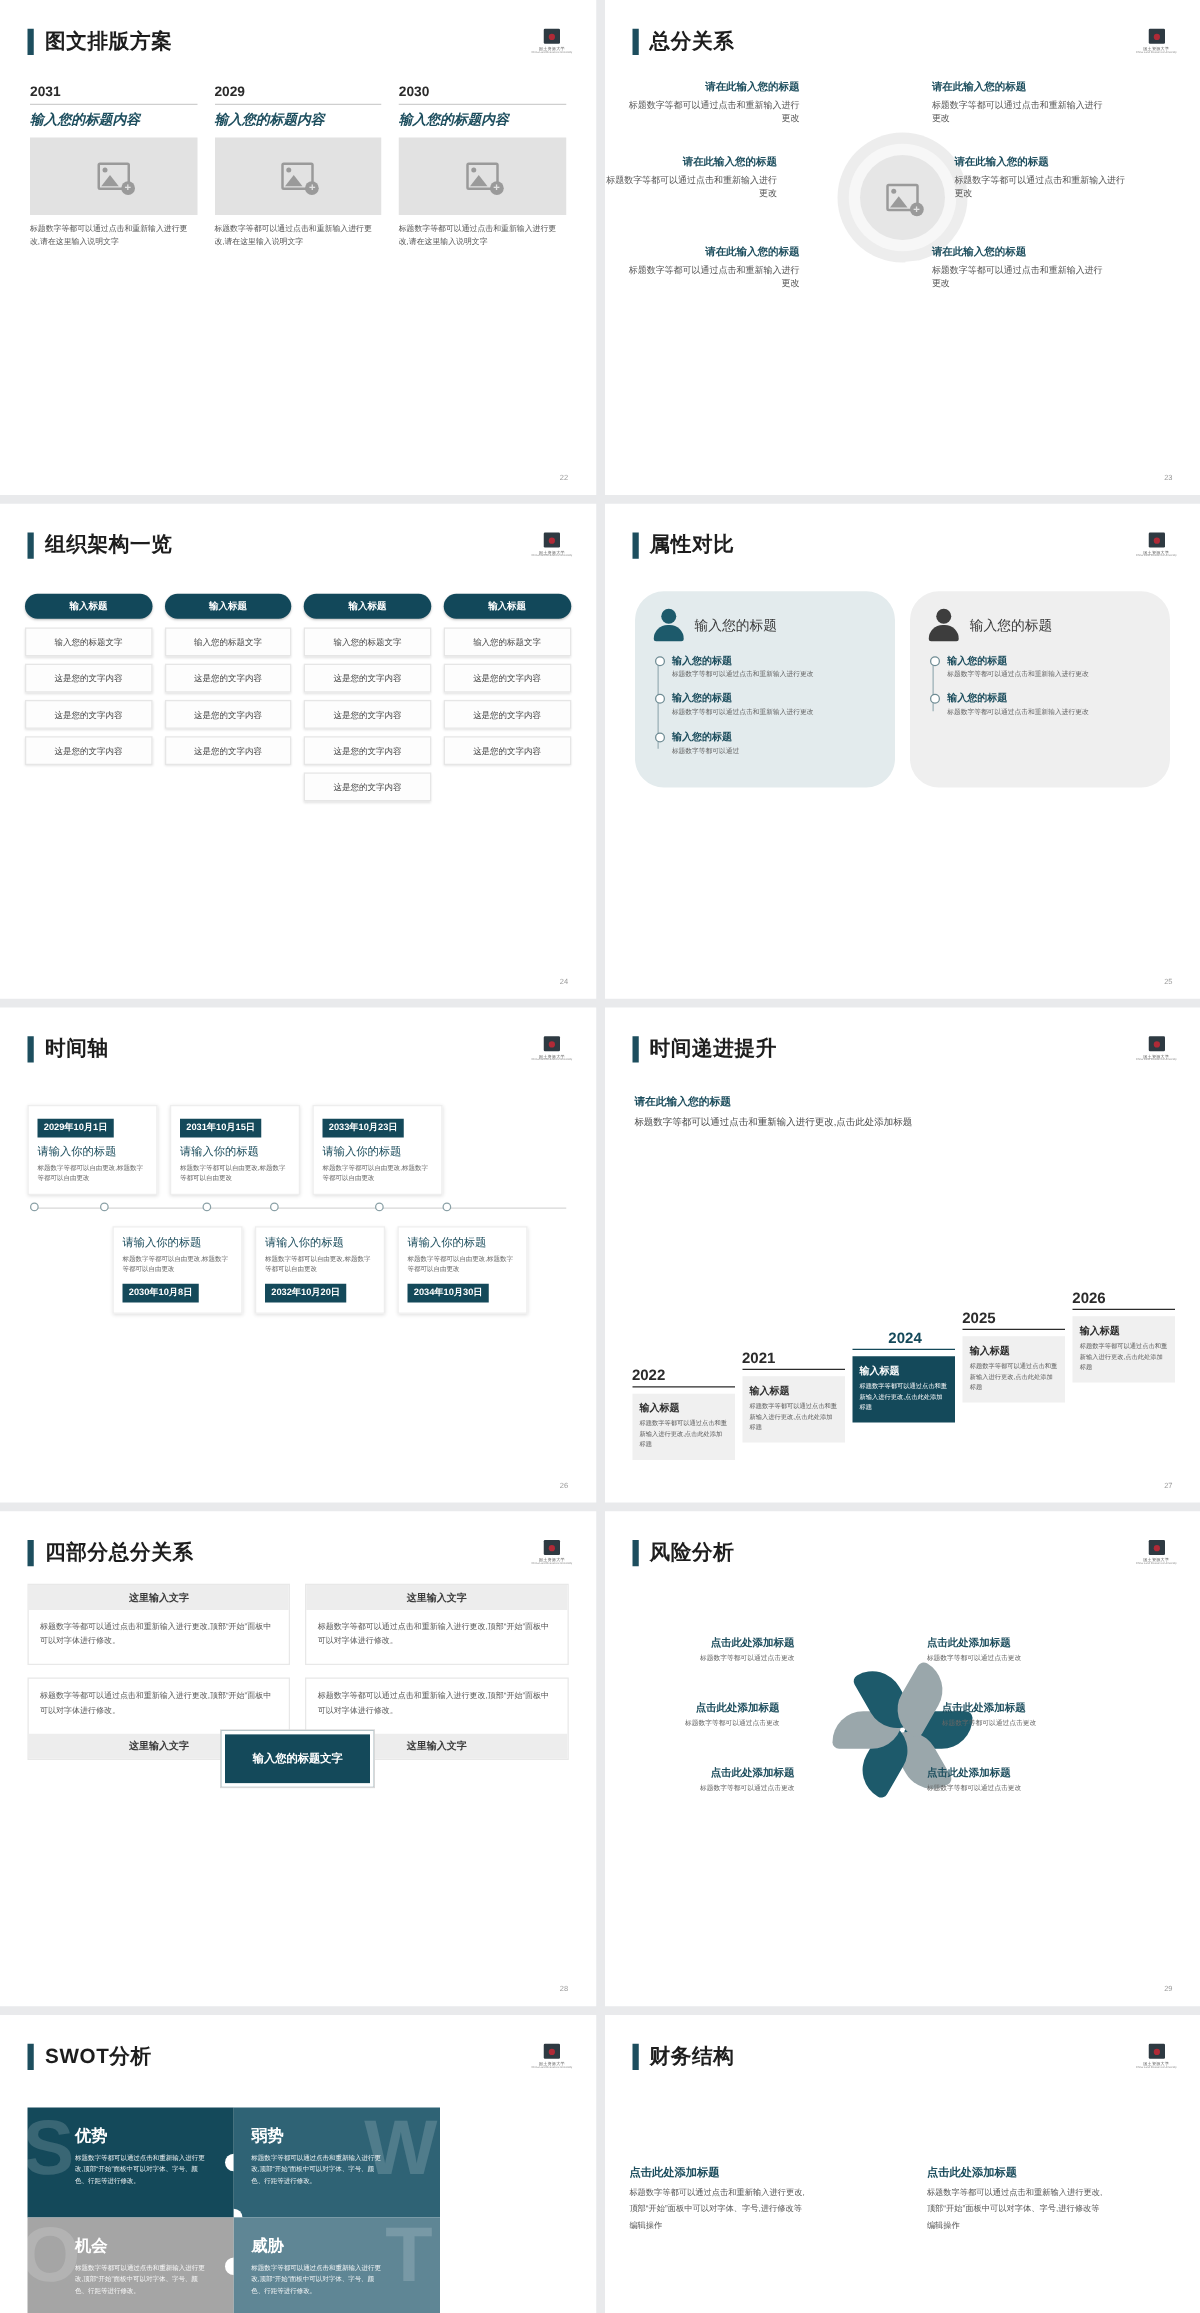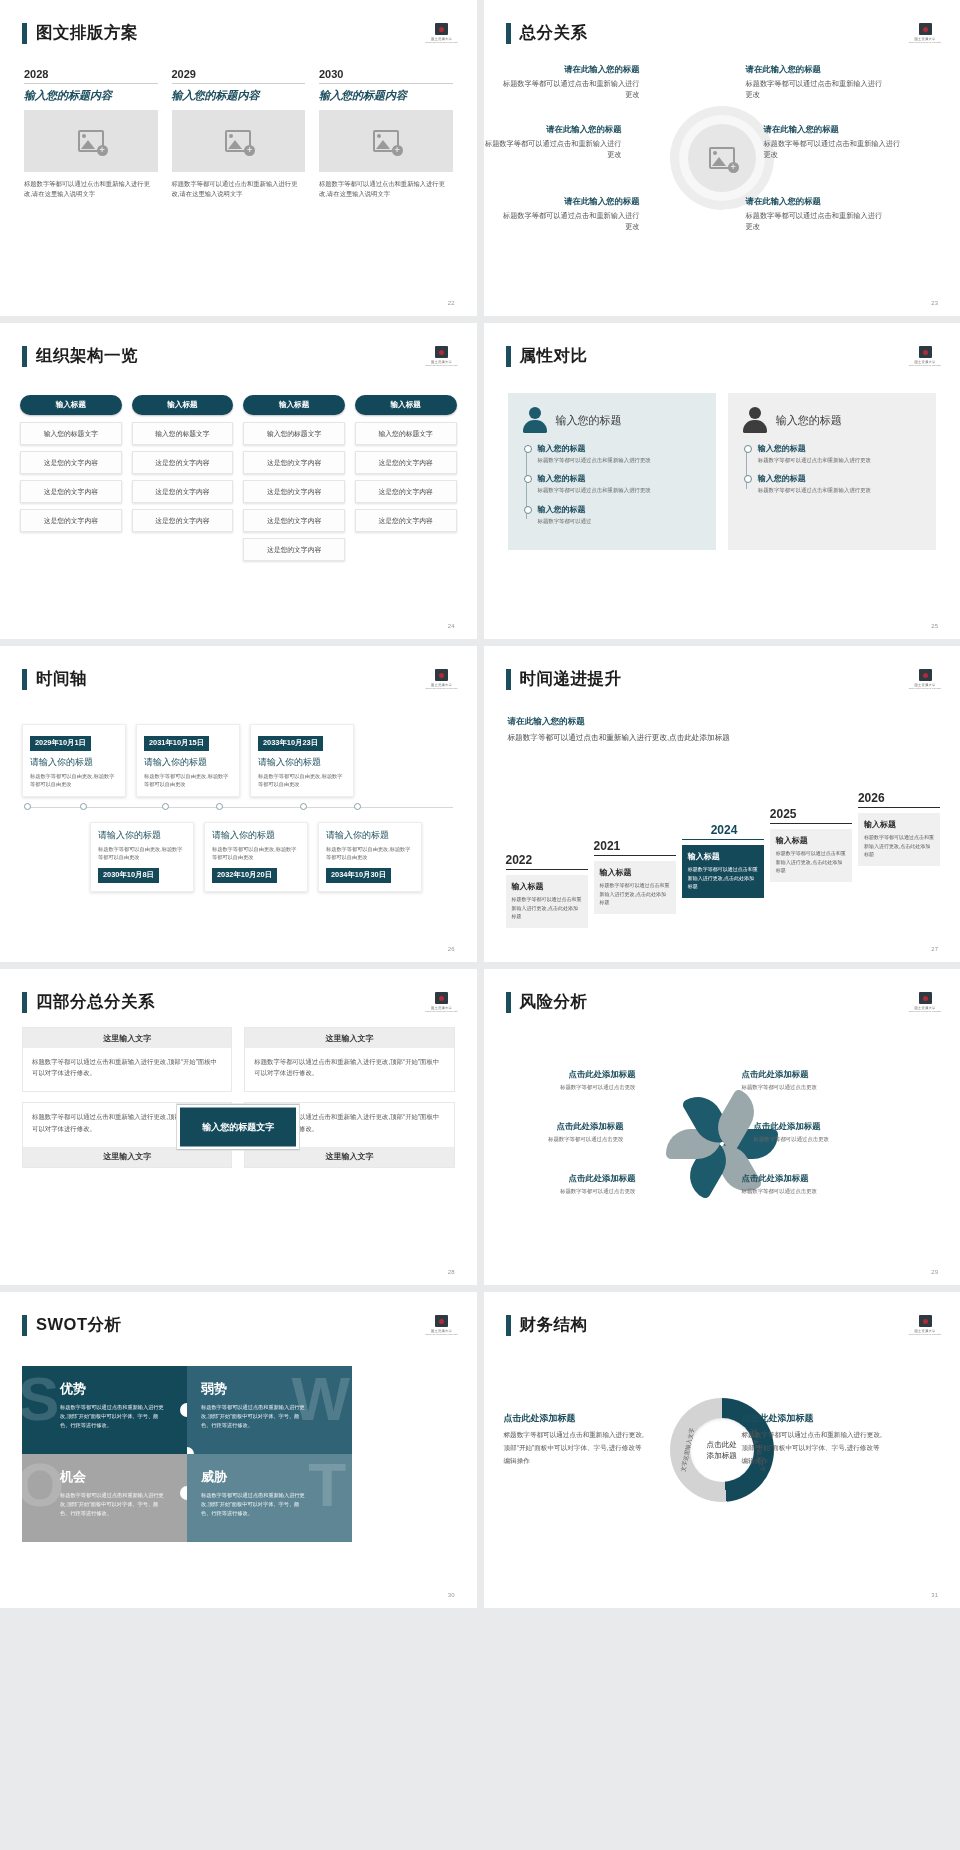--- a/index.html
+++ b/index.html
@@ -13,21 +13,21 @@
     display: grid;
     grid-template-columns: 1fr 1fr;
     gap: 7px;
     background: #e9eaec;
     padding: 0;
   }
   .slide {
     position: relative;
     background: #fff;
     width: 100%;
-    height: 316px;
+    height: 396px;
     overflow: hidden;
   }
   
   .s-head { position: absolute; top: 22px; left: 22px; display: flex; align-items: center; }
   .s-bar { width: 5px; height: 21px; background: #1d4e5e; margin-right: 9px; }
   .s-title { font-size: 16.5px; font-weight: bold; color: #1d1d1d; letter-spacing: .5px; }
   .logo { position: absolute; top: 20px; right: 22px; width: 26px; height: 26px;
           display:flex; flex-direction:column; align-items:center; justify-content:center; }
   .logo .mark { width: 13px; height: 12px; background: #2e3a42; border-radius:1px; position:relative;}
   .logo .mark:after { content:""; position:absolute; width:5px;height:5px;border-radius:50%;
@@ -70,21 +70,21 @@
   .s24 .org { position:absolute; top:72px; left:20px; right:20px; }
   .s24 .orow { display:flex; gap:10px; }
   .s24 .ocol { flex:1; }
   .s24 .pill { background:#12485a; color:#fff; font-size:7.6px; font-weight:bold; text-align:center;
                border-radius:11px; padding:5px 0; margin-bottom:7px; box-shadow:0 1px 2px rgba(0,0,0,.25); }
   .s24 .cell { background:#fdfdfd; border:1px solid #e6e6e6; font-size:6.8px; color:#444;
                text-align:center; padding:5.5px 0; margin-bottom:6px; box-shadow:0 1px 2px rgba(0,0,0,.12); }
 
   
   .s25 .panes { position:absolute; top:70px; left:24px; right:24px; display:flex; gap:12px; }
-  .s25 .pane { flex:1; padding:14px 14px 16px 14px; }
+  .s25 .pane { flex:1; padding:14px 14px 16px 14px;border-radius:23px; }
   .s25 .pane.a { background:#e3ebed; }
   .s25 .pane.b { background:#efefef; }
   .s25 .ptop { display:flex; align-items:center; gap:8px; margin-bottom:10px; }
   .s25 .av { width:26px; height:26px; position:relative; }
   .s25 .av .hd { position:absolute; left:7px; top:0; width:12px; height:12px; border-radius:50%; }
   .s25 .av .bd { position:absolute; left:1px; bottom:0; width:24px; height:13px; border-radius:12px 12px 2px 2px; }
   .s25 .av.teal .hd, .s25 .av.teal .bd { background:#1d5a6b; }
   .s25 .av.dark .hd, .s25 .av.dark .bd { background:#3d3d3d; }
   .s25 .pt { font-size:11px; color:#3a3a3a; }
   .s25 .tl { position:relative; padding-left:16px; }
@@ -187,21 +187,21 @@
       <div class="s-bar"></div>
       <div class="s-title">图文排版方案</div>
     </div>
     <div class="logo">
       <div class="mark"></div>
       <div class="ltxt">国土资源大学</div>
       <div class="ltxt2">China Land Resources University</div>
     </div>
     <div class="cols">
       <div class="col">
-        <div class="yr">2028</div>
+        <div class="yr">2031</div>
         <div class="rule"></div>
         <div class="ch">输入您的标题内容</div>
         <div class="box ph-img">
           <div class="ph-ico">
             <div class="fr"></div>
               <div class="sun"></div>
               <div class="mt"></div>
               <div class="pl">+</div>
           </div>
         </div>
@@ -643,31 +643,20 @@
   <div class="slide s31">
     <div class="s-head">
       <div class="s-bar"></div>
       <div class="s-title">财务结构</div>
     </div>
     <div class="logo">
       <div class="mark"></div>
       <div class="ltxt">国土资源大学</div>
       <div class="ltxt2">China Land Resources University</div>
     </div>
-    <div class="cyc">
-      <div class="ring"></div>
-      <div class="hole">
-        <div>
-          <div>点击此处</div>
-          <div>添加标题</div>
-        </div>
-      </div>
-      <div class="vtxt" style="left:-4px; top:48px; transform:rotate(-78deg);">文字这里输入文字</div>
-      <div class="vtxt" style="right:-6px; top:48px; transform:rotate(78deg);">文字这里输入文字</div>
-    </div>
     <div class="side" style="left:20px; top:120px; text-align:left">
       <div class="sh">点击此处添加标题</div>
       <div class="sb">标题数字等都可以通过点击和重新输入进行更改,顶部“开始”面板中可以对字体、字号,进行修改等编辑操作</div>
     </div>
     <div class="side" style="left:258px; top:120px; text-align:left">
       <div class="sh">点击此处添加标题</div>
       <div class="sb">标题数字等都可以通过点击和重新输入进行更改,顶部“开始”面板中可以对字体、字号,进行修改等编辑操作</div>
     </div>
     <div class="pageno">31</div>
   </div>

